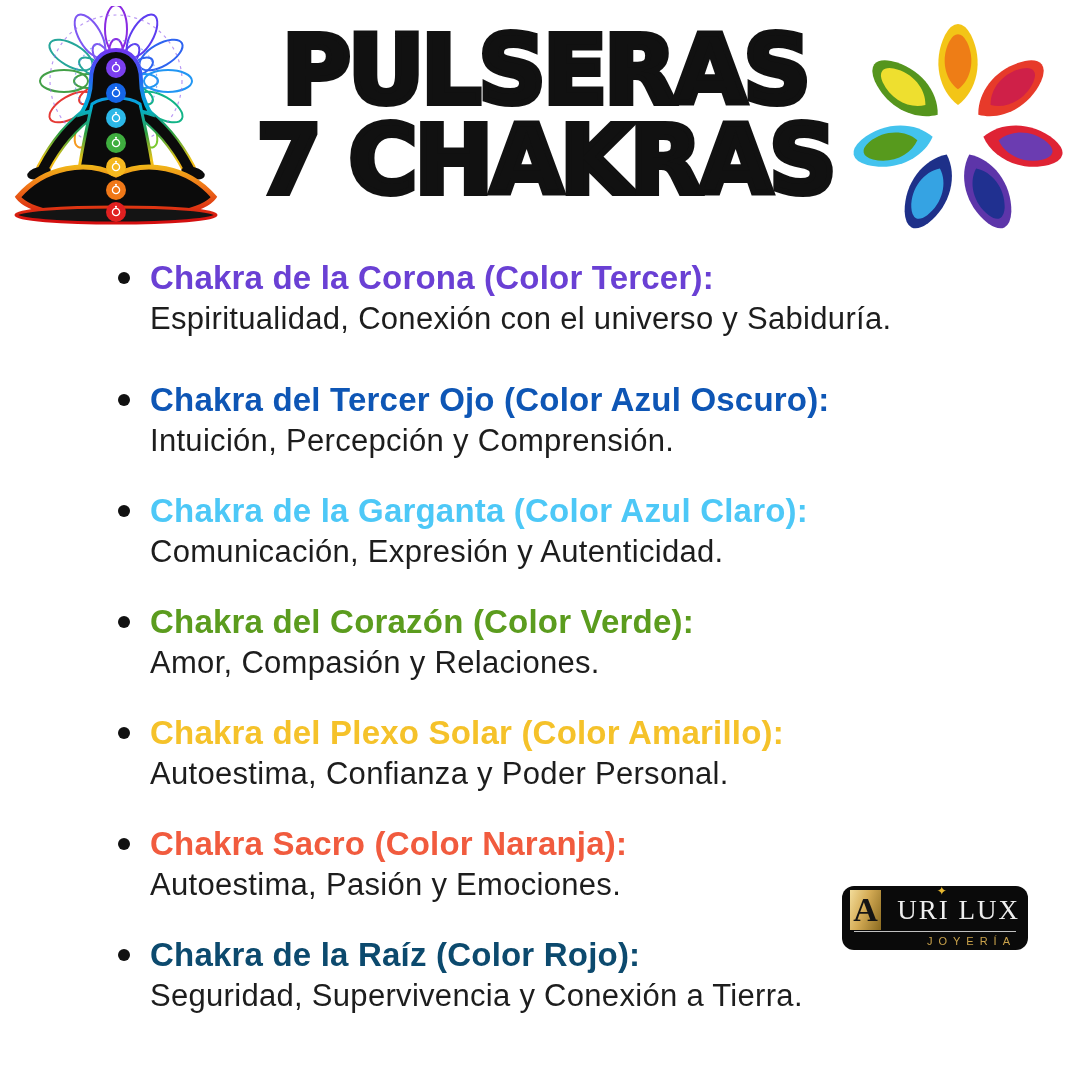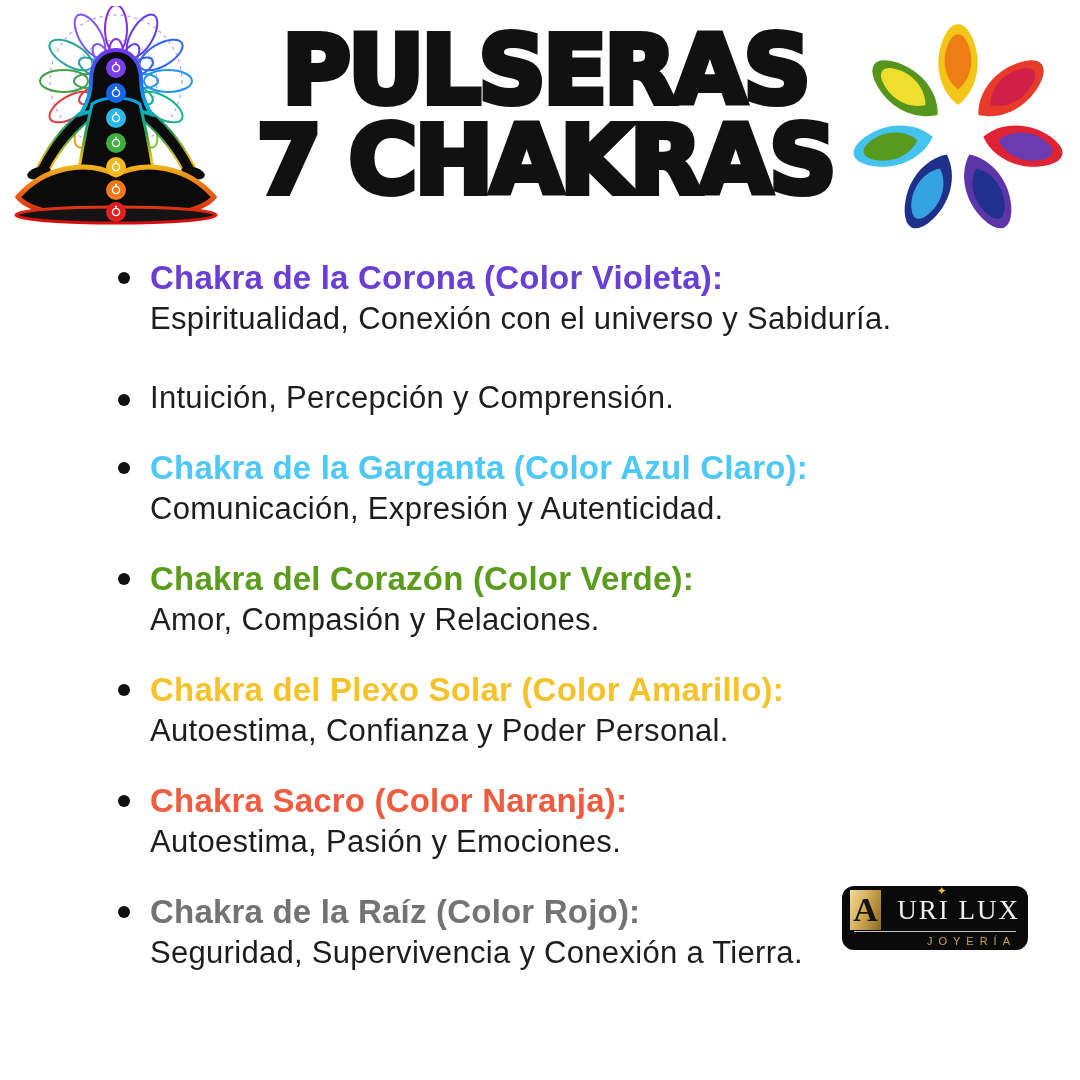--- a/index.html
+++ b/index.html
@@ -211,28 +211,29 @@
         <path class="outer" d="M0,-26 C-19,-40 -26,-70 -13,-96 Q-7,-107 0,-107 Q7,-107 13,-96 C26,-70 19,-40 0,-26 Z" fill="#55951d"></path>
         <path class="inner" transform="translate(0,-24) scale(0.68)" d="M0,-26 C-19,-40 -26,-70 -13,-96 Q-7,-107 0,-107 Q7,-107 13,-96 C26,-70 19,-40 0,-26 Z" fill="#eedf2f"></path>
       </g>
     </g>
   </svg>
 
   <ul class="chakra-list">
     <li class="item">
       <span class="bullet"></span>
       <div class="txt">
-        <div class="head" style="color: rgb(106, 64, 212);">Chakra de la Corona (Color Violeta):</div>
+        <div class="head" style="color: rgb(106, 64, 212);">Chakra de la Corona (Color Tercer):</div>
         <div class="desc">Espiritualidad, Conexión con el universo y Sabiduría.</div>
       </div>
     </li>
 
     <li class="item">
       <span class="bullet"></span>
       <div class="txt">
+        <div class="head" style="color: rgb(14, 86, 181);">Chakra del Tercer Ojo (Color Azul Oscuro):</div>
         <div class="desc">Intuición, Percepción y Comprensión.</div>
       </div>
     </li>
 
     <li class="item">
       <span class="bullet"></span>
       <div class="txt">
         <div class="head" style="color: rgb(77, 200, 247); text-align: right;">Chakra de la Garganta (Color Azul Claro):</div>
         <div class="desc">Comunicación, Expresión y Autenticidad.</div>
       </div>
@@ -258,21 +259,21 @@
       <span class="bullet"></span>
       <div class="txt">
         <div class="head" style="color: rgb(241, 91, 62);">Chakra Sacro (Color Naranja):</div>
         <div class="desc">Autoestima, Pasión y Emociones.</div>
       </div>
     </li>
 
     <li class="item">
       <span class="bullet"></span>
       <div class="txt">
-        <div class="head" style="color: #737373;">Chakra de la Raíz (Color Rojo):</div>
+        <div class="head" style="color: #0c4a6e;">Chakra de la Raíz (Color Rojo):</div>
         <div class="desc">Seguridad, Supervivencia y Conexión a Tierra.</div>
       </div>
     </li>
   </ul>
 
   <div class="logo">
     <div class="logo-row">
       <span class="logo-a">A</span>
       <span class="logo-name"><span>UR</span><span class="i-wrap"><span class="star">✦</span><span>I</span></span><span> LUX</span></span>
     </div>

